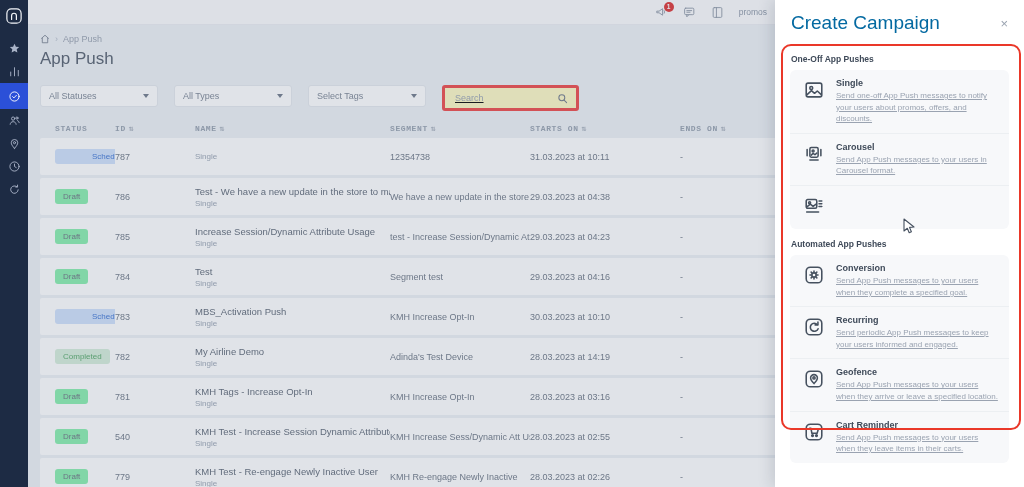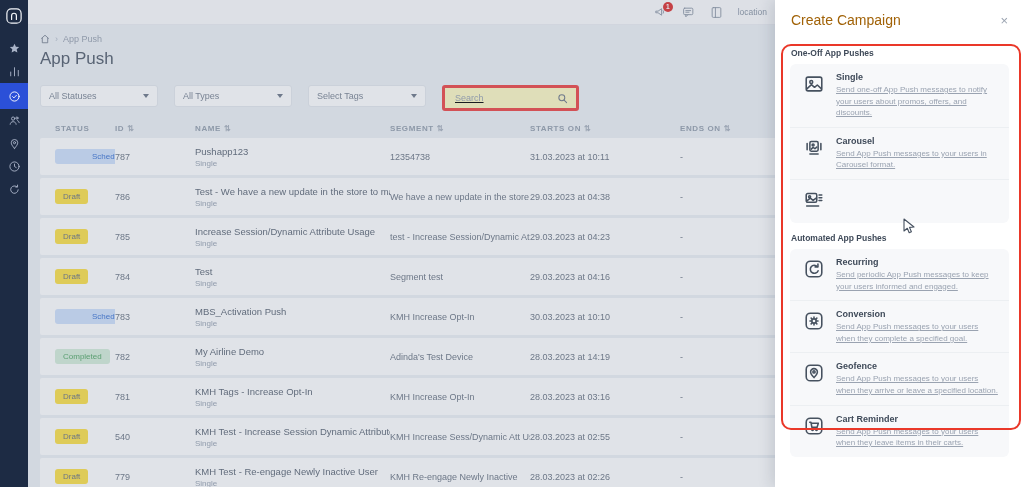--- a/index.html
+++ b/index.html
@@ -30,38 +30,38 @@
   .filter{width:100px;height:20px;background:#fff;border:1px solid #e4e8ed;border-radius:3px;display:flex;align-items:center;justify-content:space-between;padding:0 8px;font-size:9px;color:#7b8594;}
   .caret{width:0;height:0;border-left:3.5px solid transparent;border-right:3.5px solid transparent;border-top:4.5px solid #6e7888;}
   .searchbox{width:115px;height:20px;background:#fef9c3;border:3px solid #ef4444;border-radius:3px;display:flex;align-items:center;justify-content:space-between;padding:0 8px;text-decoration:underline;}
   .searchbox input{border:none;outline:none;font-size:9px;color:#7b8594;width:80px;font-family:"Liberation Sans",sans-serif;background:transparent;}
   .searchbox input::placeholder{color:#9aa4b2;}
   .search-ic{color:#6e7888;display:flex;}
 
   .table{position:absolute;left:12px;top:94px;width:974px;}
   .thead,.trow{display:grid;grid-template-columns:75px 80px 195px 140px 150px 1fr;align-items:center;}
   .thead{height:20px;}
-  .th{font-size:8px;letter-spacing:.6px;color:#95a0ae;font-weight:bold;display:flex;align-items:center;gap:3px;}
+  .th{font-size:8px;letter-spacing:.6px;color:#95a0ae;font-weight:bold;display:flex;align-items:center;gap:3px;font-family:Liberation Mono, monospace;}
   .th:first-child,.td:first-child{padding-left:15px;}
   .sort{font-size:8px;color:#a7b0bc;}
   .trow{background:#fff;border-radius:2px;margin-bottom:3px;height:37px;}
   .td{font-size:9px;color:#6c7684;overflow:hidden;white-space:nowrap;}
   .cell-name .nm{font-size:9.5px;color:#5d6775;margin-bottom:2px;overflow:hidden;white-space:nowrap;}
   .cell-name .tp{font-size:8px;color:#9aa5b3;}
   .badge{display:inline-block;font-size:8px;padding:3px 8px;border-radius:3px;}
   .badge-scheduled{background:#cfe0fb;color:#3c74d4;padding-left:37px;}
-  .badge-draft{background:#fde047;color:#6b7480;}
+  .badge-draft{background:#86efac;color:#6b7480;}
   .badge-completed{background:#d5edda;color:#55a868;}
 
   .overlay{position:absolute;left:28px;top:0;width:747px;height:487px;background:rgba(113,128,150,.22);z-index:10;pointer-events:none;}
 
   
   .drawer{position:absolute;left:775px;top:0;width:249px;height:487px;background:#fff;z-index:20;box-shadow:-3px 0 14px rgba(30,40,60,.15);}
   .drawer-header{display:flex;justify-content:space-between;align-items:center;padding:12px 16px 4px 16px;}
-  .drawer-title{font-size:14px;color:#a16207;}
+  .drawer-title{font-size:19px;color:#0369a1;}
   .close-btn{color:#9aa3b0;font-size:13px;line-height:1;cursor:default;}
   .drawer-body{padding:6px 15px 0 15px;}
   .section-label{font-size:8.5px;font-weight:bold;color:#3f4a59;margin:10px 0 6px 1px;}
   .group{background:#f7f8fa;border-radius:6px;overflow:hidden;}
   .item{display:flex;gap:11px;padding:8px 10px 8px 9px;border-bottom:1px solid #eceff2;align-items:flex-start;}
   .item:last-child{border-bottom:none;}
   .item-icon{flex:0 0 22px;color:#46515f;padding-top:1px;margin-left:4px;}
   .item-title{font-size:9px;font-weight:bold;color:#3f4a59;margin-bottom:2px;}
   .item-desc{font-size:8px;color:#9aa3b1;line-height:1.45;text-decoration:underline;}
 
@@ -155,21 +155,21 @@
             <path d="M7 16v4l4-4"></path>
           </svg>
         </span>
         <span class="tb-icon">
           <svg width="13" height="13" viewBox="0 0 24 24" fill="none" stroke="currentColor" stroke-width="1.7" stroke-linecap="round" stroke-linejoin="round">
             <rect x="4" y="3" width="16" height="18" rx="2"></rect>
             <path d="M10 3v18"></path>
           </svg>
         </span>
       </span>
-    <span class="account">location</span>
+    <span class="account">promos</span>
   </div>
 
   <div class="content">
     <div class="breadcrumb">
       <span class="search-ic">
         <svg width="10" height="10" viewBox="0 0 24 24" fill="none" stroke="currentColor" stroke-width="2" stroke-linejoin="round">
             <path d="M3 11l9-8 9 8"></path>
             <path d="M5.5 9.5V21h13V9.5"></path>
           </svg>
       </span>
@@ -227,21 +227,20 @@
           <div class="th">
             <span>ENDS ON</span>
             <span class="sort">⇅</span>
           </div>
         </div>
       <div id="table-body">
           <div class="trow">
             <div class="td"><span class="badge badge-scheduled">Scheduled</span></div>
             <div class="td">787</div>
             <div class="td cell-name">
-              <div class="nm">Pushapp123</div>
               <div class="tp">Single</div>
             </div>
             <div class="td">12354738</div>
             <div class="td">31.03.2023 at 10:11</div>
             <div class="td">-</div>
           </div>
           <div class="trow">
             <div class="td"><span class="badge badge-draft">Draft</span></div>
             <div class="td">786</div>
             <div class="td cell-name">
@@ -376,37 +375,37 @@
               <path d="M17.5 6.5h3M17.5 9.5h3M17.5 12.5h3"></path>
               <path d="M4 18.5h13"></path>
             </svg></span>
         </div>
       </div>
       <div class="section-label">Automated App Pushes</div>
       <div class="group">
         <div class="item">
           <span class="item-icon"><svg width="22" height="22" viewBox="0 0 24 24" fill="none" stroke="currentColor" stroke-width="1.7" stroke-linecap="round" stroke-linejoin="round">
               <rect x="3.5" y="3.5" width="17" height="17" rx="4.5"></rect>
+              <circle cx="12" cy="12" r="2.3"></circle>
+              <path d="M12 7.6v1.5M12 14.9v1.5M16.4 12h-1.5M9.1 12H7.6M15.1 8.9l-1 1M9.9 14.1l-1 1M15.1 15.1l-1-1M9.9 9.9l-1-1"></path>
+            </svg></span>
+          <div>
+            <div class="item-title">Conversion</div>
+            <div class="item-desc">Send App Push messages to your users when they complete a specified goal.</div>
+          </div>
+        </div>
+        <div class="item">
+          <span class="item-icon"><svg width="22" height="22" viewBox="0 0 24 24" fill="none" stroke="currentColor" stroke-width="1.7" stroke-linecap="round" stroke-linejoin="round">
+              <rect x="3.5" y="3.5" width="17" height="17" rx="4.5"></rect>
               <path d="M15.6 9.3a4.4 4.4 0 1 0 .9 4.6"></path>
               <path d="M16.3 6.6v3.1h-3.1"></path>
             </svg></span>
           <div>
             <div class="item-title">Recurring</div>
             <div class="item-desc">Send periodic App Push messages to keep your users informed and engaged.</div>
-          </div>
-        </div>
-        <div class="item">
-          <span class="item-icon"><svg width="22" height="22" viewBox="0 0 24 24" fill="none" stroke="currentColor" stroke-width="1.7" stroke-linecap="round" stroke-linejoin="round">
-              <rect x="3.5" y="3.5" width="17" height="17" rx="4.5"></rect>
-              <circle cx="12" cy="12" r="2.3"></circle>
-              <path d="M12 7.6v1.5M12 14.9v1.5M16.4 12h-1.5M9.1 12H7.6M15.1 8.9l-1 1M9.9 14.1l-1 1M15.1 15.1l-1-1M9.9 9.9l-1-1"></path>
-            </svg></span>
-          <div>
-            <div class="item-title">Conversion</div>
-            <div class="item-desc">Send App Push messages to your users when they complete a specified goal.</div>
           </div>
         </div>
         <div class="item">
           <span class="item-icon"><svg width="22" height="22" viewBox="0 0 24 24" fill="none" stroke="currentColor" stroke-width="1.7" stroke-linecap="round" stroke-linejoin="round">
               <rect x="3.5" y="3.5" width="17" height="17" rx="4.5"></rect>
               <path d="M12 17c2.4-2.5 3.7-4.4 3.7-6.1a3.7 3.7 0 1 0-7.4 0C8.3 12.6 9.6 14.5 12 17z"></path>
               <circle cx="12" cy="10.8" r="1.2"></circle>
             </svg></span>
           <div>
             <div class="item-title">Geofence</div>

